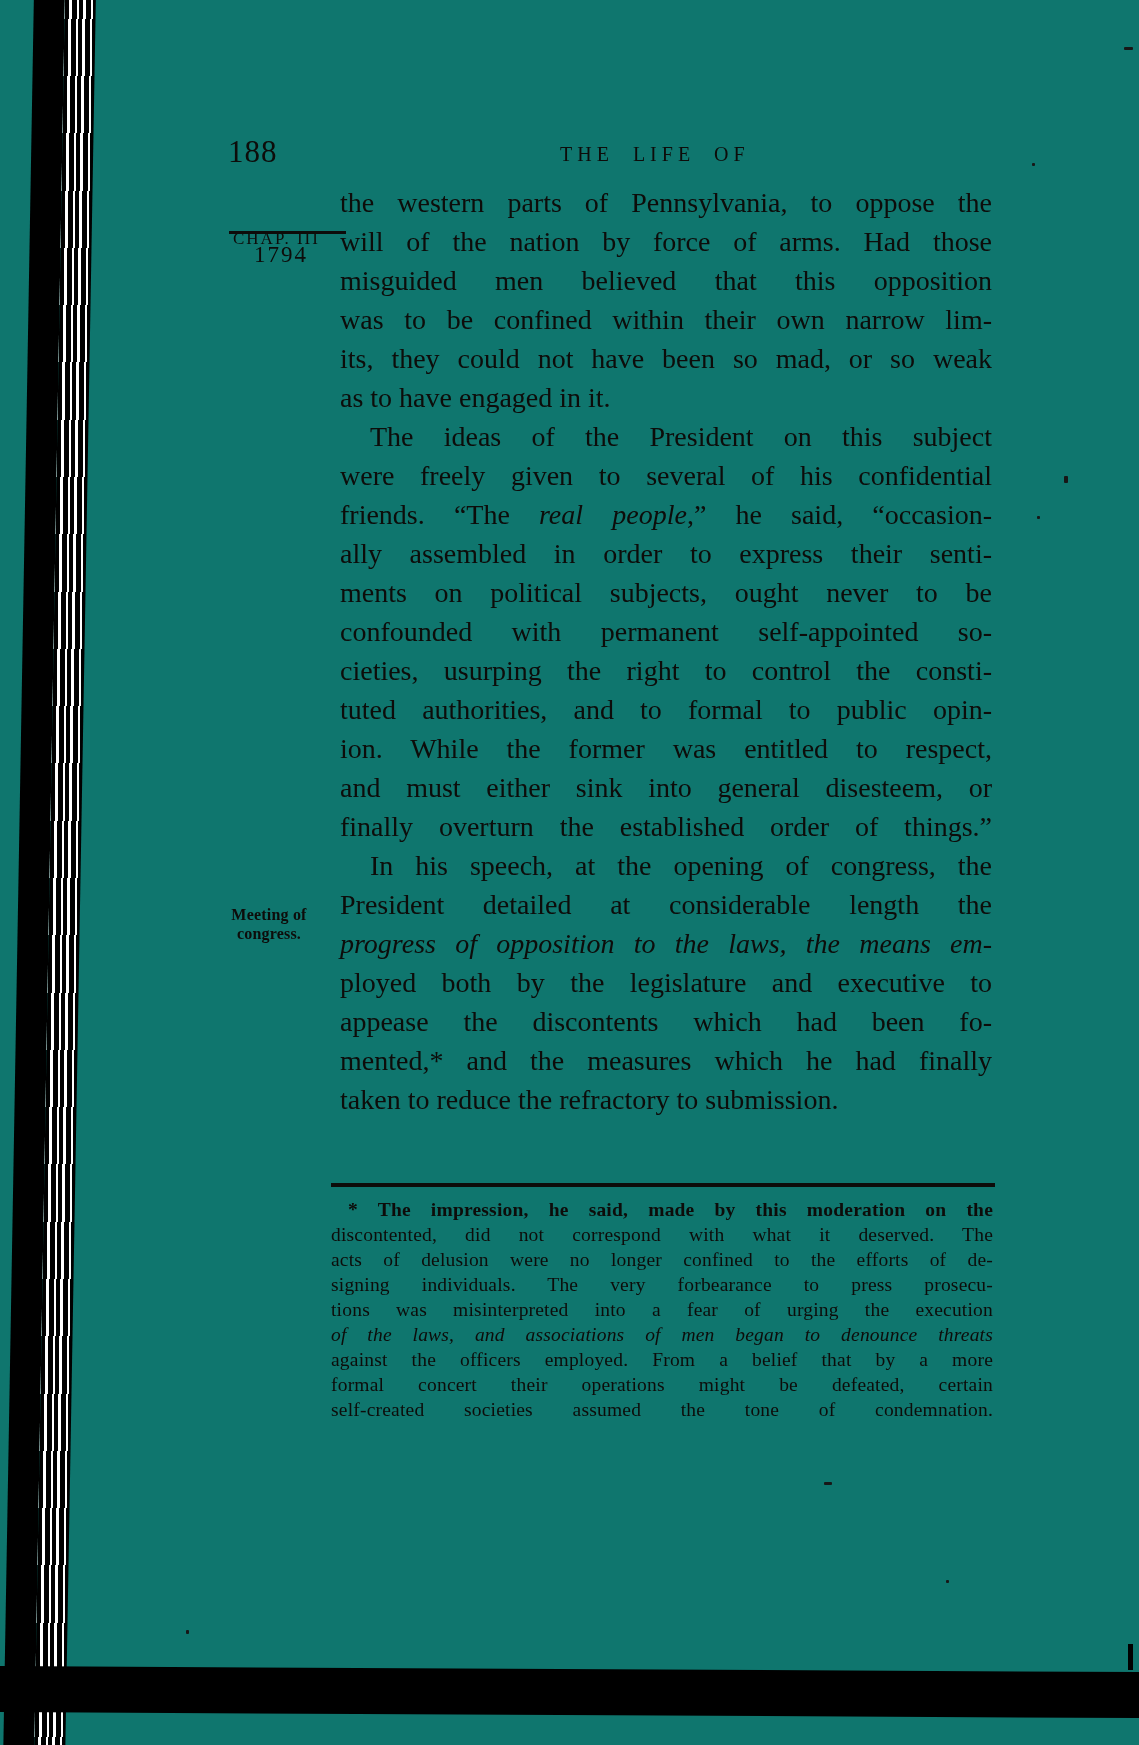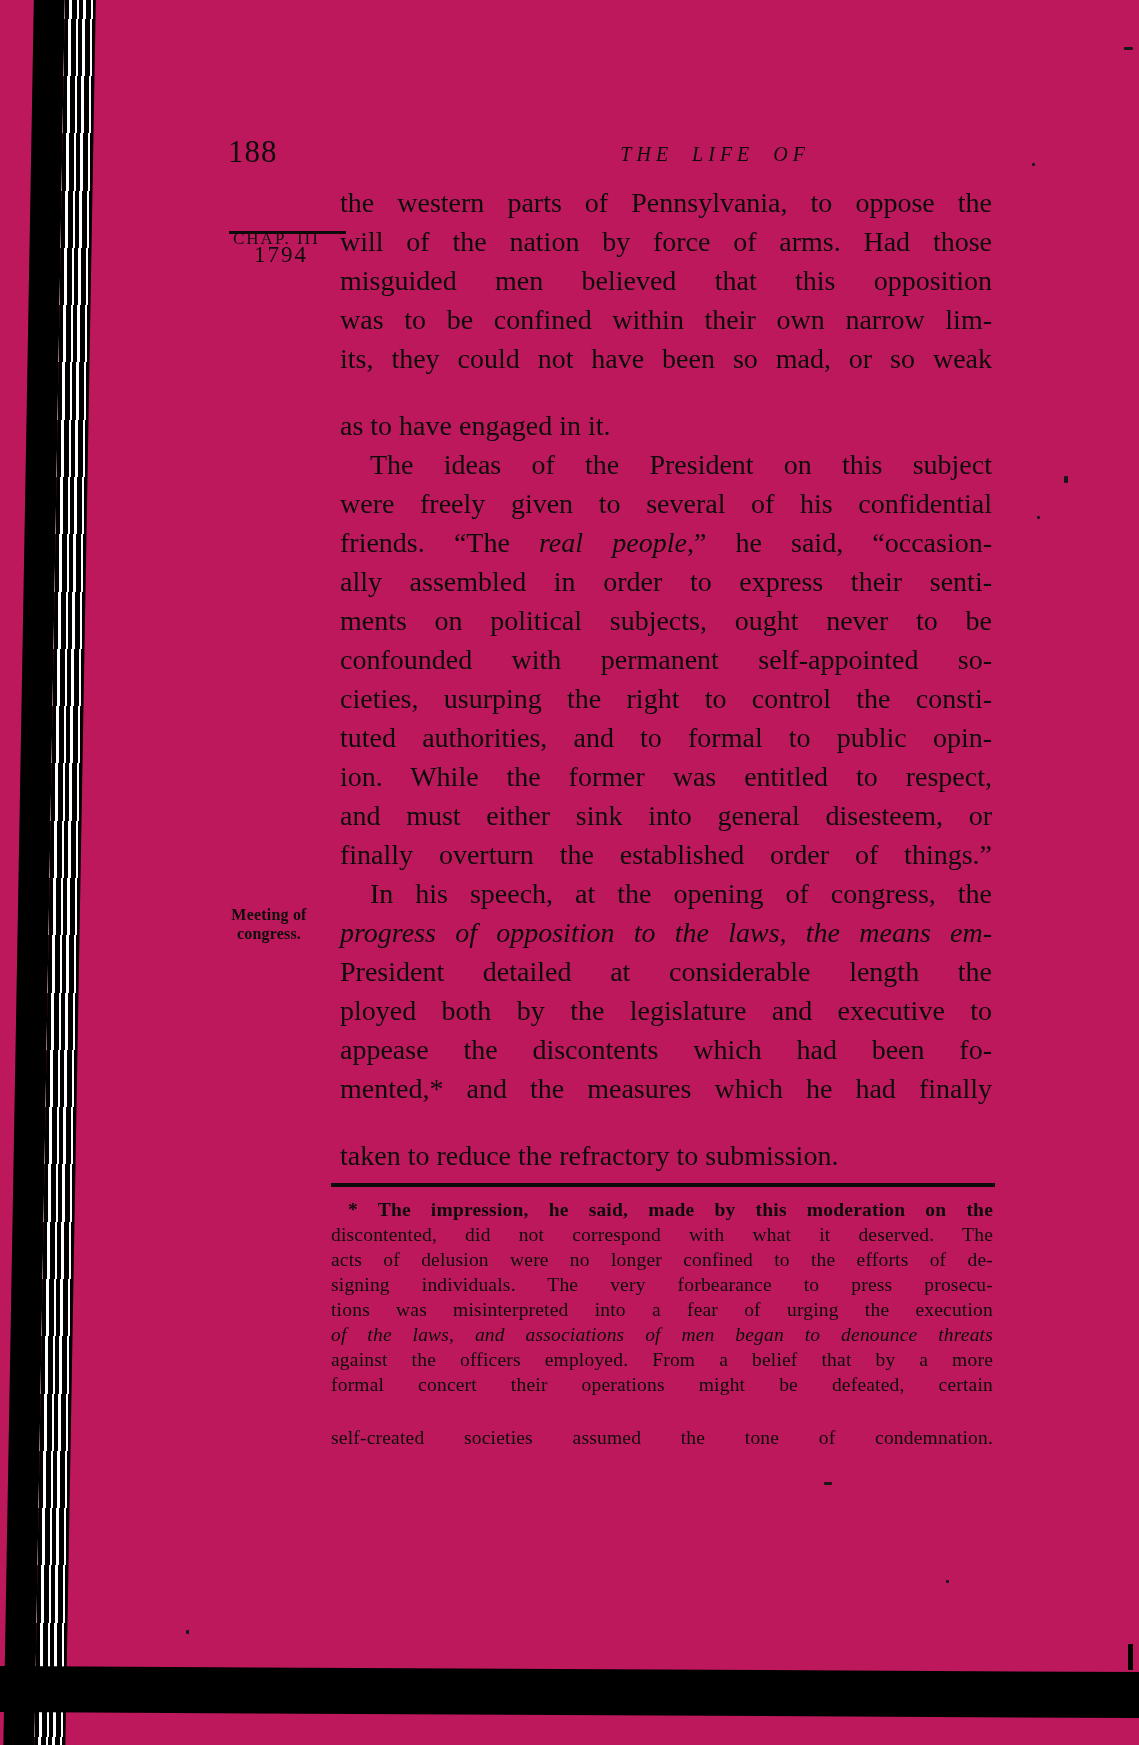--- a/index.html
+++ b/index.html
@@ -1,19 +1,19 @@
 <!DOCTYPE html>
 <html><head>
 <meta charset="utf-8">
 <style>
   html,body{margin:0;padding:0;background:#777;}
   .page{
     position:relative;
     width:1139px;height:1745px;
-    background:#be185d;
+    background:#0f766e;
     overflow:hidden;
     font-family:"Liberation Serif","DejaVu Serif",serif;
     color:#0d0c0a;
   }
   
   .gutter{
     position:absolute;top:-10px;left:0;width:140px;height:1775px;
     transform:skewX(-1deg);transform-origin:0 0;
   }
   .gutter .band{position:absolute;top:0;left:34px;width:31px;height:100%;background:#000;}
@@ -23,42 +23,42 @@
   }
   .bottom-band{
     position:absolute;left:-12px;top:1666px;width:1170px;height:46px;background:#000;
     transform:rotate(0.3deg);transform-origin:0 0;
   }
   .edge-tick{position:absolute;left:1128px;top:1644px;width:5px;height:26px;background:#000;}
   .speck{position:absolute;background:#171717;border-radius:1px;}
   
   .pagenum{position:absolute;left:228px;top:134px;font-size:31px;letter-spacing:1px;}
   .running-title{
-    position:absolute;left:560px;top:143px;width:250px;text-align:right;
-    font-size:20px;letter-spacing:5px;word-spacing:9px;font-style:italic;
+    position:absolute;left:560px;top:143px;width:250px;text-align:left;
+    font-size:20px;letter-spacing:5px;word-spacing:9px;
   }
   
   .chap{position:absolute;left:233px;top:198px;font-size:17px;letter-spacing:2px;margin-top:31px;}
   .chap-rule{position:absolute;left:229px;top:231px;width:117px;height:3px;background:#0d0c0a;}
   .year{position:absolute;left:254px;top:242px;font-size:23px;letter-spacing:2px;}
   .meeting-note{
     position:absolute;left:218px;top:905px;width:102px;
     font-size:16px;line-height:19px;font-weight:bold;letter-spacing:0.2px;text-align:center;
   }
   
   .body-text{
     position:absolute;left:340px;top:183px;width:652px;
     font-size:28px;line-height:39px;
   }
   .body-text .tline{
     text-align:justify;text-align-last:justify;text-justify:inter-word;
     white-space:normal;height:39px;overflow:visible;
   }
   .tline.indent{padding-left:30px;}
-  .tline.no-just{text-align-last:left;margin-top:28px;}
+  .tline.no-just{text-align-last:left;}
   .it{font-style:italic;}
   
   .foot-rule{position:absolute;left:331px;top:1183px;width:664px;height:4px;background:#0d0c0a;}
   .footnote-text{
     position:absolute;left:331px;top:1197px;width:662px;
     font-size:19.5px;line-height:25px;letter-spacing:0.2px;
   }
   .footnote-text .tline{
     text-align:justify;text-align-last:justify;text-justify:inter-word;height:25px;
   }
@@ -103,22 +103,22 @@
       <div class="tline"><span>friends.  “The </span><span class="it">real people</span><span>,” he said, “occasion-</span></div>
       <div class="tline"><span>ally assembled in order to express their senti-</span></div>
       <div class="tline"><span>ments on political subjects, ought never to be</span></div>
       <div class="tline"><span>confounded with permanent self-appointed so-</span></div>
       <div class="tline"><span>cieties, usurping the right to control the consti-</span></div>
       <div class="tline"><span>tuted authorities, and to formal to public opin-</span></div>
       <div class="tline"><span>ion.  While the former was entitled to respect,</span></div>
       <div class="tline"><span>and must either sink into general disesteem, or</span></div>
       <div class="tline"><span>finally overturn the established order of things.”</span></div>
       <div class="tline indent"><span>In his speech, at the opening of congress, the</span></div>
+      <div class="tline"><span>President detailed at considerable length the</span></div>
       <div class="tline"><span class="it">progress of opposition to the laws, the means em-</span></div>
-      <div class="tline"><span>President detailed at considerable length the</span></div>
       <div class="tline"><span>ployed both by the legislature and executive to</span></div>
       <div class="tline"><span>appease the discontents which had been fo-</span></div>
       <div class="tline"><span>mented,* and the measures which he had finally</span></div>
       <div class="tline no-just"><span>taken to reduce the refractory to submission.</span></div>
     </div>
 
   <div class="foot-rule"></div>
   <div class="footnote-text" id="footnote-text">
       <div class="tline indent"><span>* The impression, he said, made by this moderation on the</span></div>
       <div class="tline"><span>discontented, did not correspond with what it deserved.  The</span></div>

